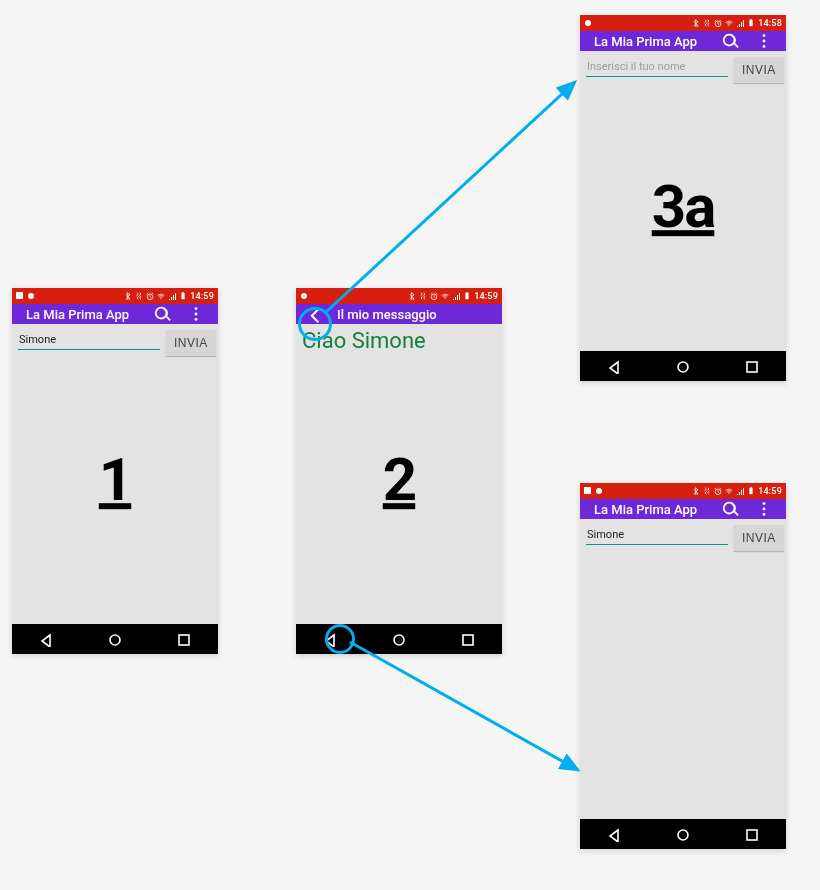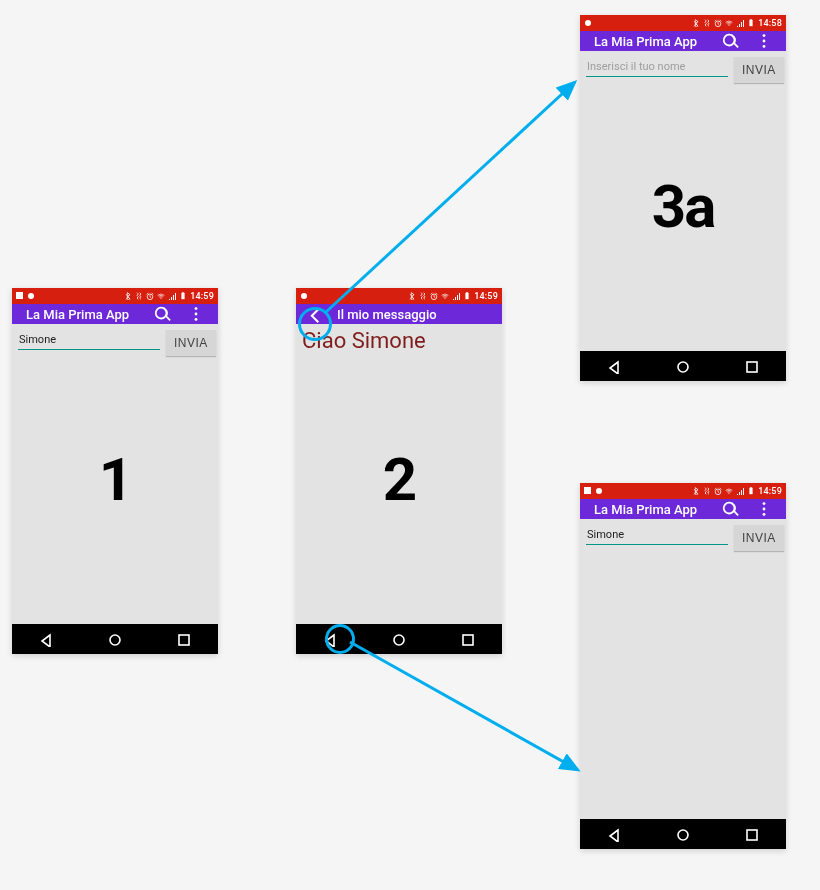--- a/index.html
+++ b/index.html
@@ -78,32 +78,33 @@
     border: none;
     font-size: 12px;
     font-weight: 500;
     color: #424242;
     padding: 6px 8px;
     letter-spacing: 0.5px;
     box-shadow: 0 1px 1px rgba(0,0,0,0.2);
   }
   .msg-text {
     font-size: 22px;
-    color: #7f1d1d;
+    color: #15803d;
     padding: 4px 6px 0 6px;
     font-weight: 400;
   }
   .big-label {
     position: absolute;
     top: 50%; left: 50%;
     transform: translate(-50%, -42%);
     font-size: 60px;
     font-weight: 700;
     color: #000;
     letter-spacing: -2px;
+    text-decoration: underline;
   }
   
   .navbar {
     height: 30px;
     background: #000;
     display: flex;
     justify-content: space-around;
     align-items: center;
   }
   .navbar .nav-ico { width: 14px; height: 14px; }

